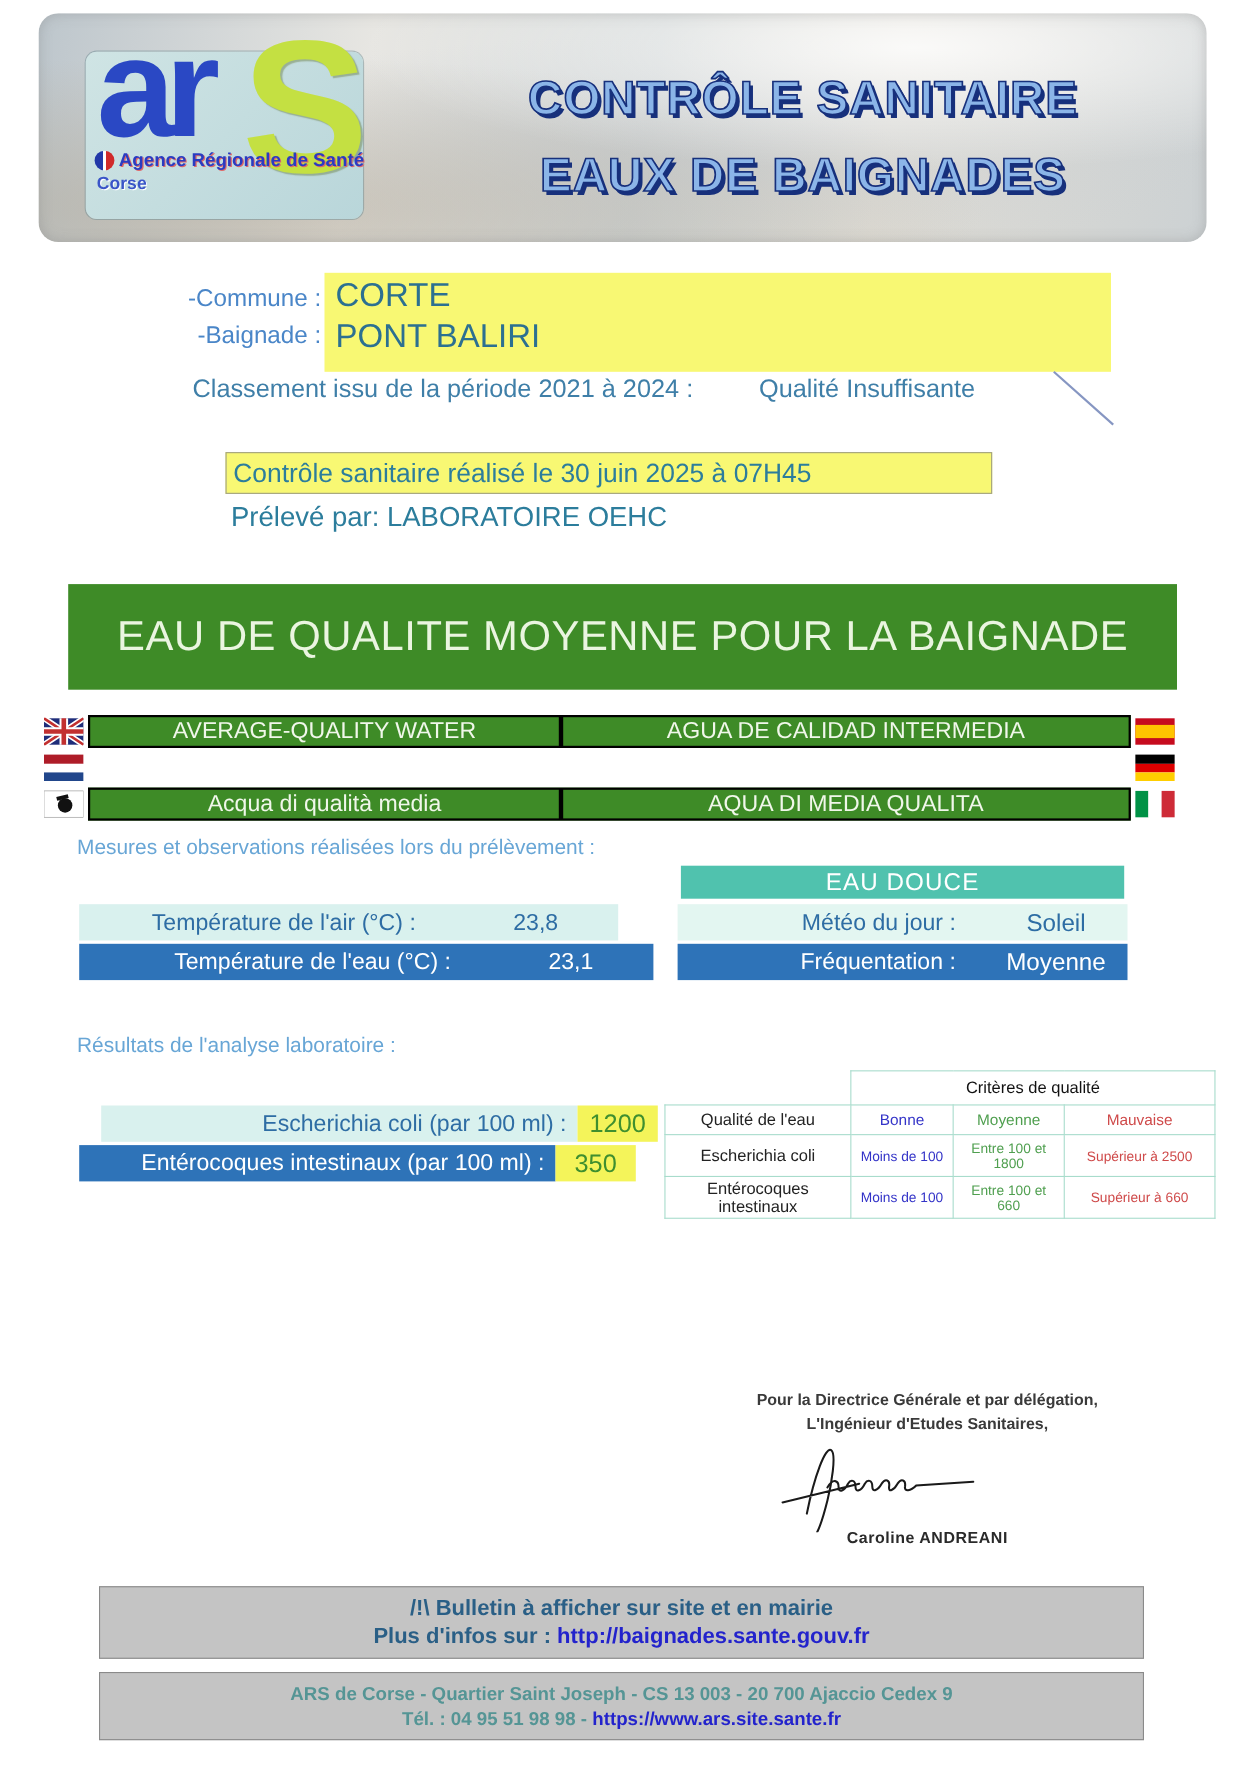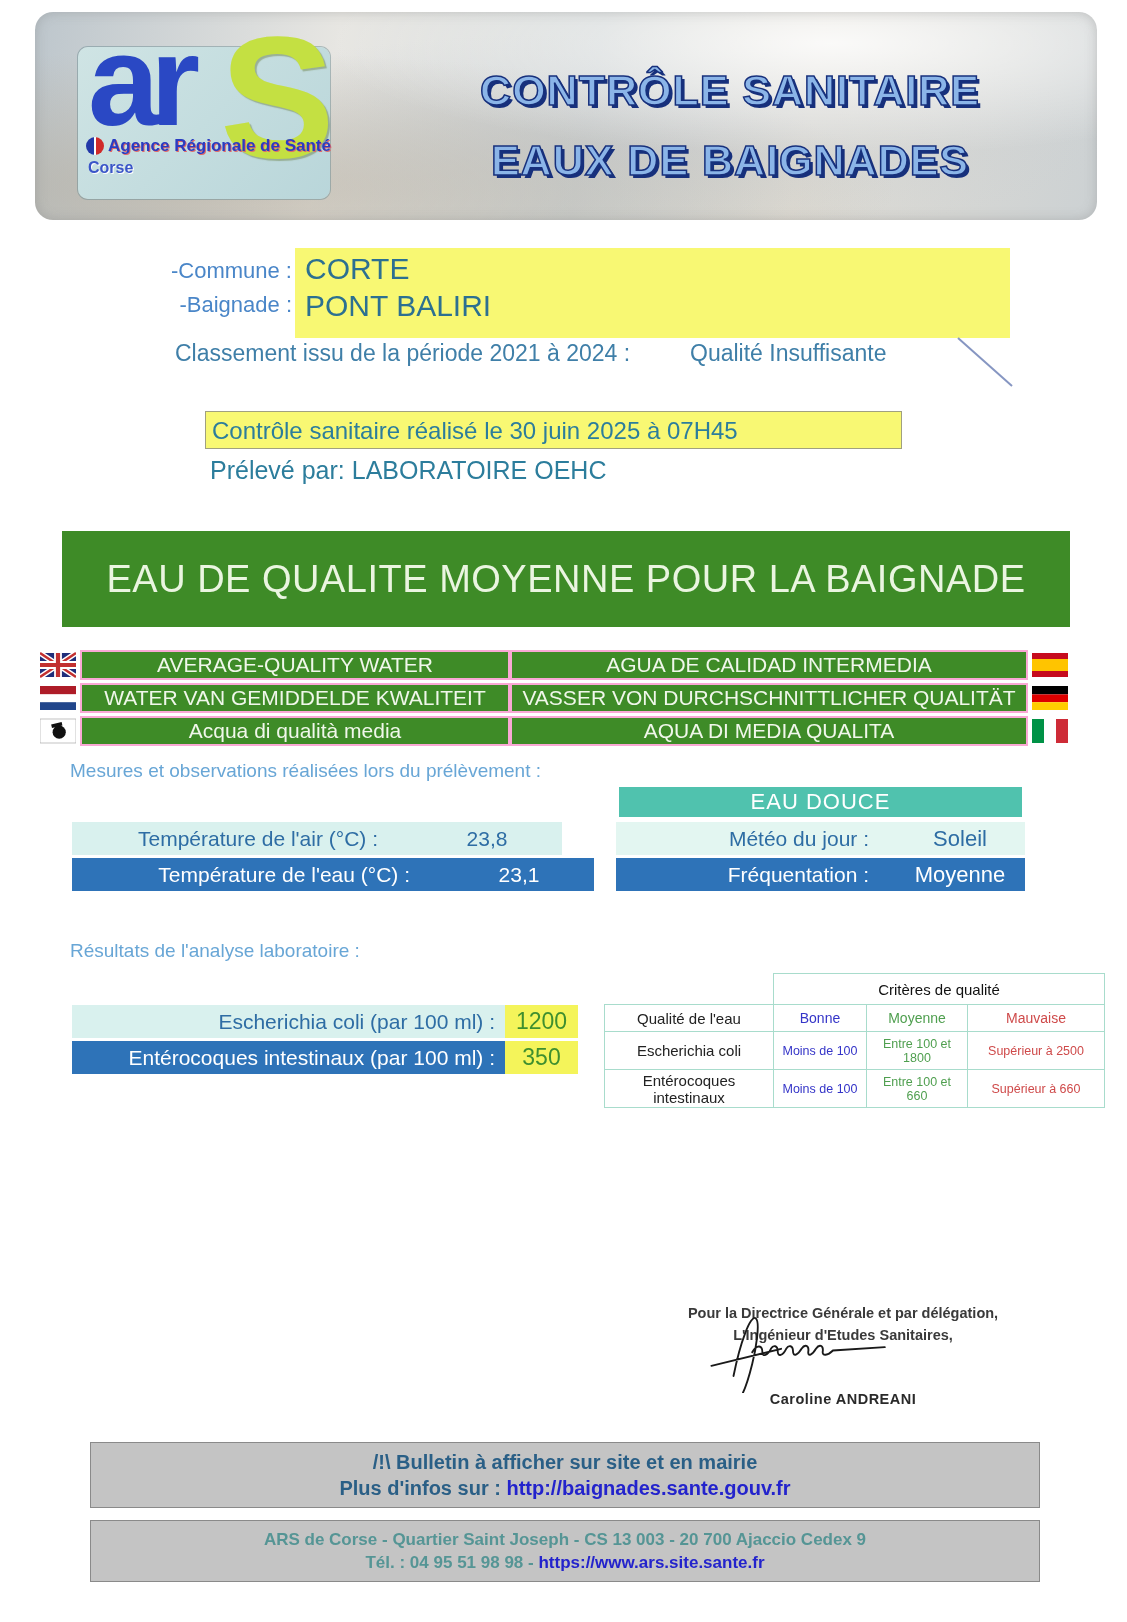--- a/index.html
+++ b/index.html
@@ -40,60 +40,60 @@
   
   .ctrl-box{position:absolute;left:205px;top:411px;width:697px;height:38px;background:#f8f873;
     border:1px solid #a0a080;font-size:24px;line-height:38px;color:#2c7d9c;padding-left:6px;box-sizing:border-box;}
   .preleve{position:absolute;left:210px;top:456px;font-size:25px;color:#2c7d9c;}
 
   
   .verdict-banner{position:absolute;left:62px;top:531px;width:1008px;height:96px;background:#3e8b27;
     display:flex;align-items:center;justify-content:center;font-size:38px;color:#eaf5e0;letter-spacing:.5px;}
   .flag{position:absolute;width:36px;height:26px;display:block;}
   .green-bar{position:absolute;left:80px;width:948px;height:30px;display:flex;}
-  .green-cell{background:#3e8b27;border:2px solid #f9a8d4;display:flex;align-items:center;justify-content:center;
+  .green-cell{background:#3e8b27;border:2px solid #000000;display:flex;align-items:center;justify-content:center;
     color:#f0f7ea;font-size:21px;white-space:nowrap;overflow:hidden;box-sizing:border-box;}
   .gc-left{width:430px;flex:0 0 430px;}
   .gc-right{flex:1;}
 
   
   .section-heading{position:absolute;left:70px;font-size:19px;color:#68a6d6;}
   .eau-douce{position:absolute;left:619px;top:787px;width:403px;height:30px;background:#50c2ae;
     display:flex;align-items:center;justify-content:center;color:#ffffff;font-size:22px;letter-spacing:1px;}
   .mrow{position:absolute;height:33px;display:flex;align-items:center;font-size:21px;}
   .mrow.light{background:#d9f1ee;color:#2e6da4;}
   .mrow.blue{background:#2e73b8;color:#ffffff;}
   .mlabel{flex:1;text-align:right;padding-right:34px;}
   .mvalue{width:150px;text-align:center;}
   .mrow.rt .mlabel{padding-right:26px;}
   .mrow.rt .mvalue{width:130px;font-size:22px;}
 
   
   .lab-row{position:absolute;left:72px;height:33px;display:flex;font-size:21px;}
   .lab-label{width:433px;display:flex;align-items:center;justify-content:flex-end;padding-right:10px;box-sizing:border-box;}
-  .lab-row.light .lab-label{background:#d9f1ee;color:#2e6da4;}
+  .lab-row.light .lab-label{background:#d9f1ee;color:#2e6da4;margin-left:20px;}
   .lab-row.blue .lab-label{background:#2e73b8;color:#ffffff;}
   .lab-value{width:73px;background:#f4f45a;color:#3f8f2f;display:flex;align-items:center;justify-content:center;font-size:23px;}
 
   
   .crit{position:absolute;left:604px;top:973px;border-collapse:collapse;background:transparent;}
   .crit td,.crit th{border:1px solid #a8dccc;background:#ffffff;text-align:center;padding:0 4px;font-weight:normal;}
   .crit .empty{border:none;background:transparent;}
   .crit th{font-size:15px;color:#111;height:30px;}
   .crit .name{font-size:15px;color:#222;width:160px;}
   .crit .qrow td{height:26px;}
   .crit .vrow td{height:37px;}
   .crit .bonne{color:#3434c8;width:84px;font-size:14px;}
   .crit .moy{color:#4f9f4f;width:92px;font-size:14px;}
   .crit .mauv{color:#cf4a4a;width:128px;font-size:14px;}
   .crit .vrow .bonne,.crit .vrow .moy,.crit .vrow .mauv{font-size:12.5px;}
 
   
   .sig-block{position:absolute;left:653px;top:1263px;width:380px;text-align:center;
-    font-size:14.5px;font-weight:600;color:#3a3a3a;line-height:1.5;margin-top:40px;}
+    font-size:14.5px;font-weight:600;color:#3a3a3a;line-height:1.5;}
   .sig-svg{position:absolute;left:690px;top:1308px;}
   .sig-name{position:absolute;left:653px;top:1391px;width:380px;text-align:center;
     font-size:14.5px;font-weight:bold;color:#2a2a2a;letter-spacing:.5px;}
 
   
   .footer-box{position:absolute;left:90px;width:950px;background:#c4c4c4;border:1px solid #8a8a8a;
     display:flex;flex-direction:column;align-items:center;justify-content:center;gap:3px;box-sizing:border-box;}
   .fb1{top:1442px;height:66px;font-size:20px;font-weight:bold;color:#2a5f86;}
   .fb2{top:1520px;height:62px;font-size:17px;font-weight:bold;color:#559595;}
   .link{color:#2323cc;cursor:pointer;text-decoration:none;}
@@ -151,24 +151,20 @@
   <svg class="flag" style="left:1032px;top:652px;" viewBox="0 0 60 40">
     <rect width="60" height="40" fill="#c60b1e"></rect>
       <rect y="10" width="60" height="20" fill="#ffc400"></rect>
   </svg>
 
   <svg class="flag" style="left:40px;top:685px;" viewBox="0 0 60 40">
     <rect width="60" height="14" fill="#ae1c28"></rect>
       <rect y="14" width="60" height="13" fill="#fff"></rect>
       <rect y="27" width="60" height="13" fill="#21468b"></rect>
   </svg>
-  <div class="green-bar" style="top:683px;">
-    <div class="green-cell gc-left">WATER VAN GEMIDDELDE KWALITEIT</div>
-    <div class="green-cell gc-right">VASSER VON DURCHSCHNITTLICHER QUALITÄT</div>
-  </div>
   <svg class="flag" style="left:1032px;top:685px;" viewBox="0 0 60 40">
     <rect width="60" height="14" fill="#000"></rect>
       <rect y="14" width="60" height="13" fill="#dd0000"></rect>
       <rect y="27" width="60" height="13" fill="#ffce00"></rect>
   </svg>
 
   <svg class="flag" style="left:40px;top:718px;" viewBox="0 0 60 40">
     <rect width="60" height="40" fill="#fff" stroke="#999" stroke-width="1"></rect>
     <circle cx="32" cy="22" r="11" fill="#111"></circle>
     <rect x="19" y="7" width="18" height="6" fill="#111" transform="rotate(-14 28 10)"></rect>

